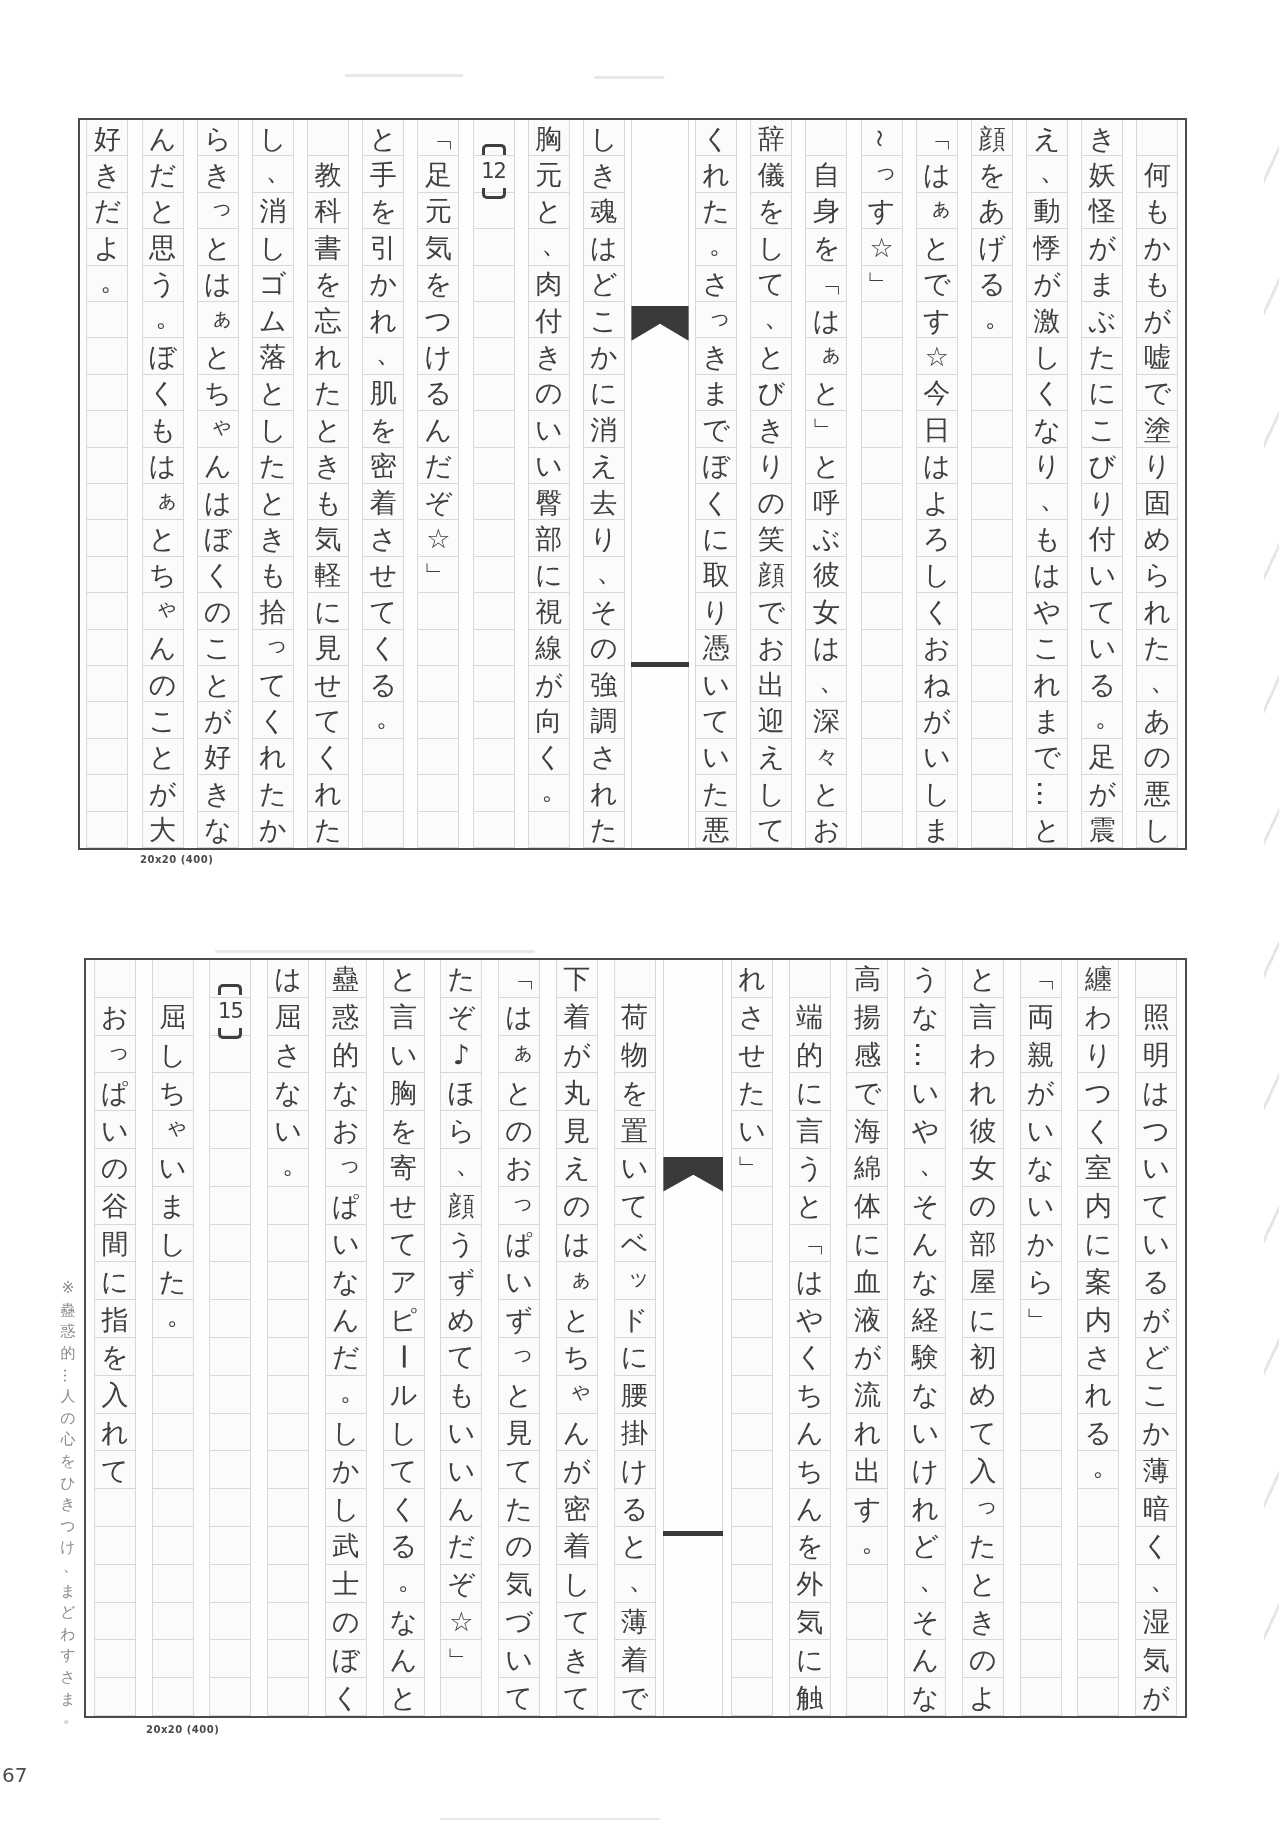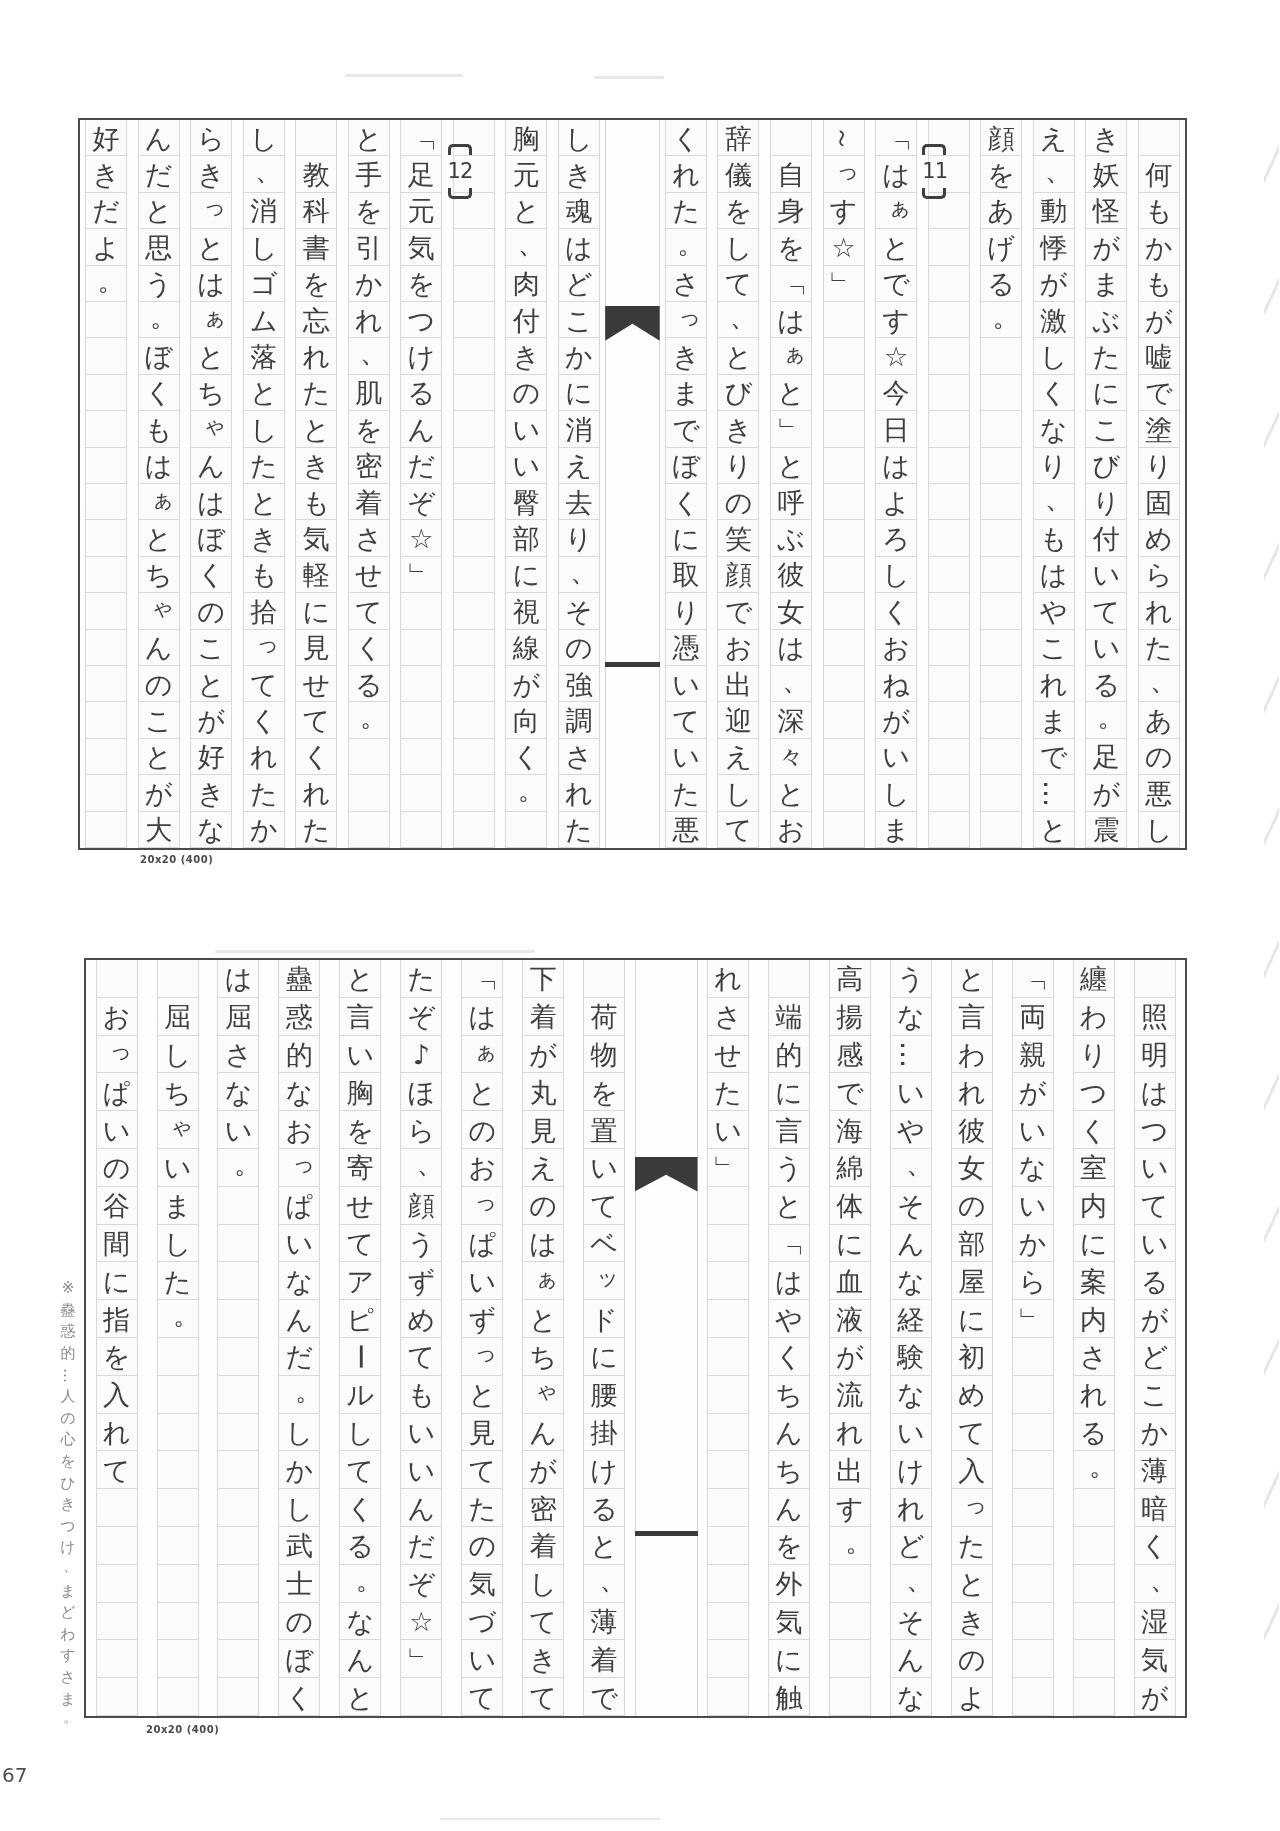--- a/index.html
+++ b/index.html
@@ -33,21 +33,21 @@
   .ch {
     position:relative; width:100%; height:var(--rh); display:flex;
     align-items:center; justify-content:center;
     font-size:27px; line-height:1; color:var(--ink);
   }
   .ch.tr { align-items:flex-start; justify-content:flex-end; padding:1px 8px 0 0; box-sizing:border-box; }
   .ch span { display:inline-block; }
   .ch span.rot { transform:rotate(90deg); }
   .ch span.small { transform:translate(4px,-4px) scale(0.82); }
   
-  .mk { position:relative; display:flex; flex-direction:column; 
+  .mk { position:relative; display:flex; flex-direction:column; align-items:center;
         margin-top:24px; gap:5px; z-index:1; }
   .brk { width:24px; height:11px; box-sizing:border-box; border:3.5px solid var(--ink); }
   .brk.top { border-bottom:none; border-radius:5px 5px 0 0; }
   .brk.bot { border-top:none; border-radius:0 0 5px 5px; }
   .mknum { font-size:21px; line-height:1.1; color:var(--ink); letter-spacing:-1px; }
   
   .fishtail {
     position:absolute; left:-1px; right:-1px; height:35px; background:var(--black);
     clip-path:polygon(0 0, 100% 0, 100% 100%, 50% 52%, 0 100%);
   }
@@ -287,27 +287,20 @@
             <span>げ</span>
           </div>
           <div class="ch">
             <span>る</span>
           </div>
           <div class="ch tr">
             <span>。</span>
           </div>
         </div>
       </div>
-      <div class="col markercol">
-        <div class="mk">
-          <div class="brk top"></div>
-          <div class="mknum">11</div>
-          <div class="brk bot"></div>
-        </div>
-      </div>
       <div class="col textcol">
         <div class="colstack">
           <div class="ch">
             <span class="rot">「</span>
           </div>
           <div class="ch">
             <span>は</span>
           </div>
           <div class="ch">
             <span class="small">ぁ</span>
@@ -1887,20 +1880,27 @@
           </div>
           <div class="ch">
             <span>な</span>
           </div>
           <div class="ch">
             <span>い</span>
           </div>
           <div class="ch tr">
             <span>。</span>
           </div>
+        </div>
+      </div>
+      <div class="col markercol">
+        <div class="mk">
+          <div class="brk top"></div>
+          <div class="mknum">15</div>
+          <div class="brk bot"></div>
         </div>
       </div>
       <div class="col textcol">
         <div class="colstack">
           <div class="ch"></div>
           <div class="ch">
             <span>屈</span>
           </div>
           <div class="ch">
             <span>し</span>

